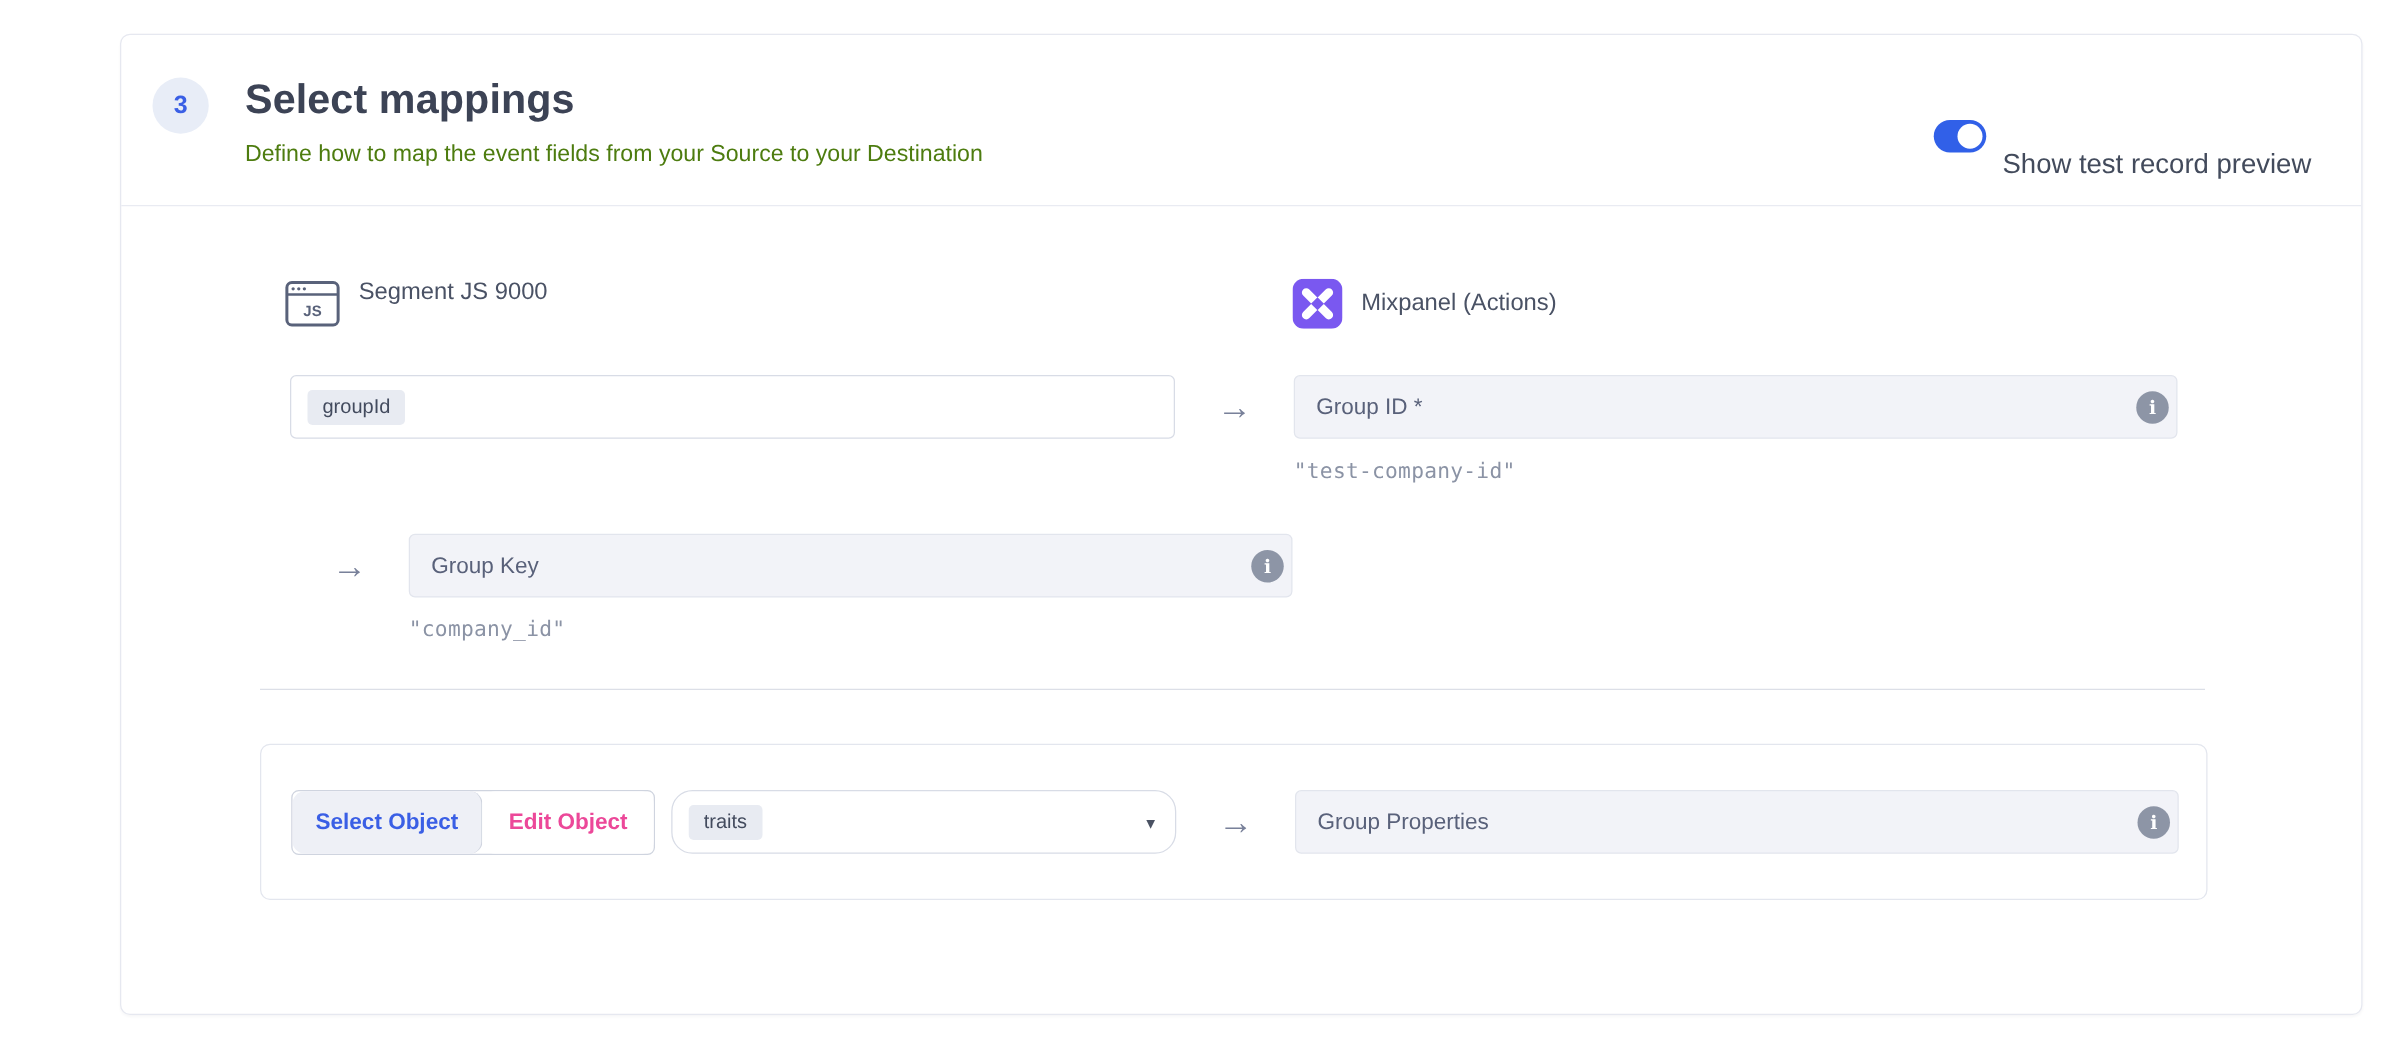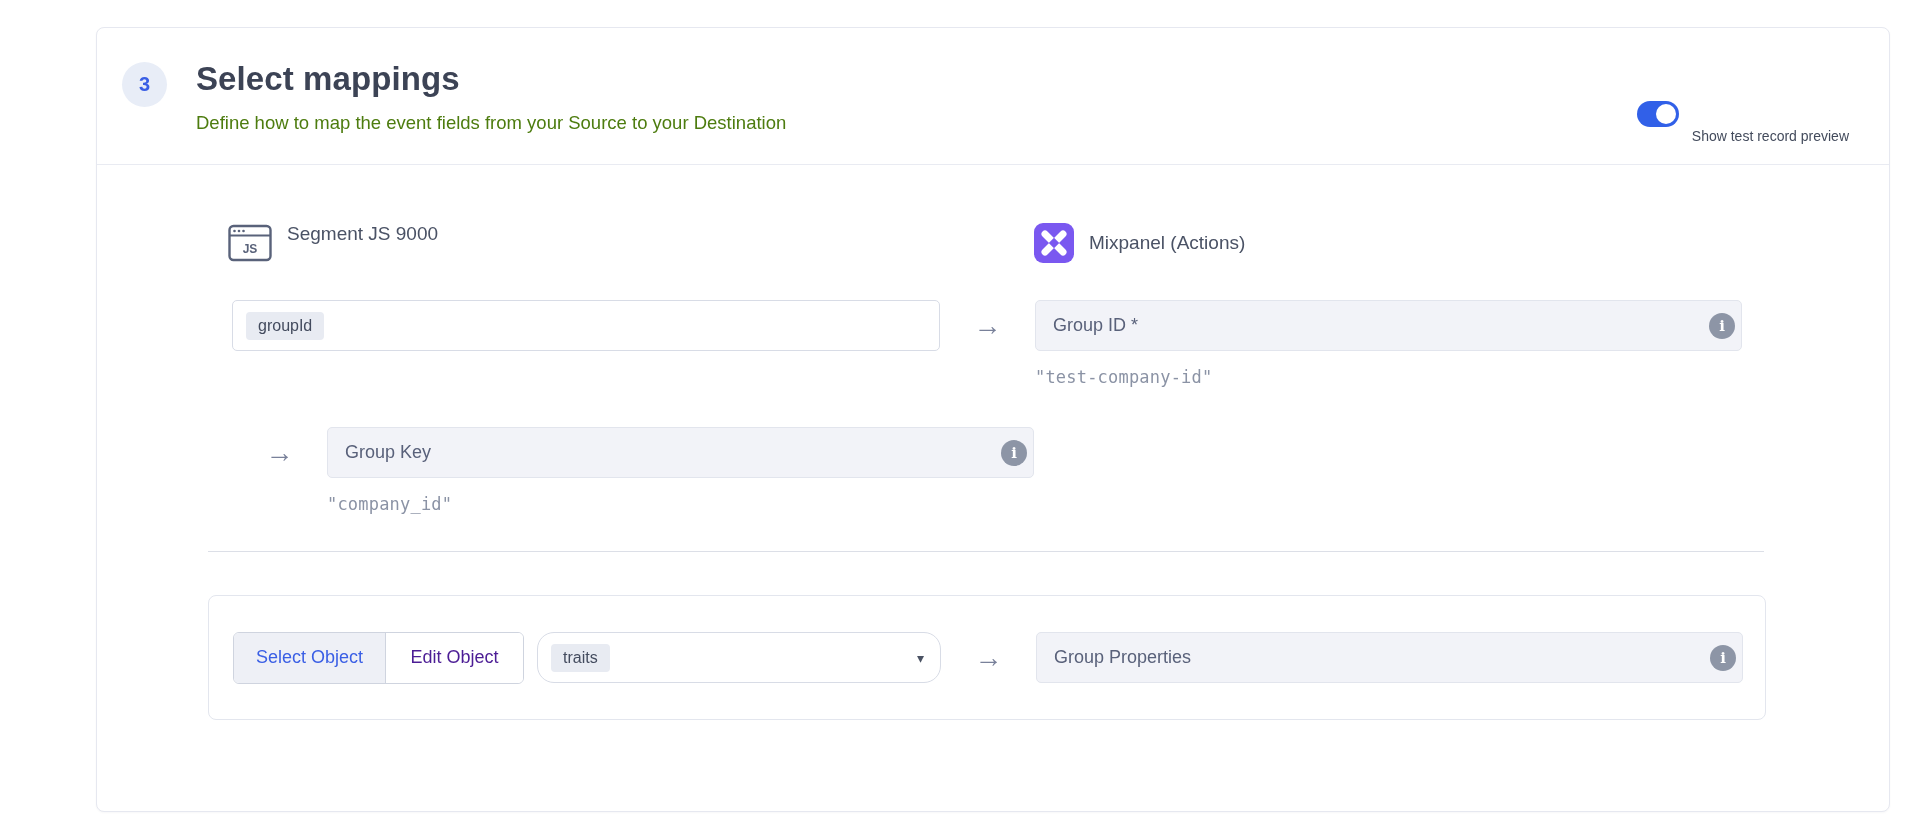--- a/index.html
+++ b/index.html
@@ -19,21 +19,21 @@
     width:45px; height:45px; border-radius:50%; background:#E8EDF7;
     color:#3A5FE5; font-size:20px; font-weight:700;
     display:flex; align-items:center; justify-content:center; flex:none; margin-top:2px;
   }
   .header-text { margin-left:29px; }
   .page-title { font-size:33px; font-weight:700; color:#3C4355; letter-spacing:0.1px; }
   .page-subtitle { margin-top:14px; font-size:18.5px; color:#4d7c0f; }
   .toggle-wrap { position:absolute; right:40px; bottom:20px; display:flex; align-items:center; gap:13px; }
   .toggle { position:relative; width:42px; height:26px; border-radius:13px; background:#3160E8; cursor:pointer; flex:none; }
   .toggle .knob { position:absolute; top:3px; right:3px; width:20px; height:20px; border-radius:50%; background:#ffffff; }
-  .toggle-label { font-size:14px; color:#434B5C;margin-top:44px; }
+  .toggle-label { font-size:22px; color:#434B5C;margin-top:44px; }
 
   
   .card-body { padding:58px 0 0 111px; }
   .content { width:1558px; }
 
   .src-dest-row { display:flex; align-items:center; }
   .src-cell { width:826px; display:flex; align-items:flex-start; gap:15px;padding-left:20px; }
   .dest-cell { display:flex; align-items:center; gap:15px; }
   .endpoint-name { font-size:19px; color:#4A5265; }
   .src-icon { width:44px; height:40px; flex:none; display:block; }
@@ -72,23 +72,23 @@
     margin-top:16px; font-family:"DejaVu Sans Mono", monospace; font-size:17px; color:#8B93A5; letter-spacing:0.2px;
   }
 
   .divider { margin-top:37px; height:1px; background:#DCDFE7; width:1556px; }
 
   .object-card {
     margin-top:43px; width:1558px; height:125px; border:1px solid #E3E6EE; border-radius:8px;
     display:flex; align-items:center; padding:0 24px;
   }
   .seg-group { display:flex; height:52px; flex:none; border-radius:6px; overflow:hidden; border:1px solid #CFD4DF; }
-  .seg-btn { height:100%; display:flex; align-items:center; justify-content:center; font-size:18px; font-weight:400; cursor:pointer; }
+  .seg-btn { height:100%; display:flex; align-items:center; justify-content:center; font-size:18px; font-weight:700; cursor:pointer;border-radius:10px; }
   .seg-btn.selected { width:152px; background:#EEF0F6; color:#3A5FE5; border-right:1px solid #CFD4DF; }
-  .seg-btn.plain { width:137px; background:#ffffff; color:#4c1d95; }
+  .seg-btn.plain { width:137px; background:#ffffff; color:#ec4899; }
   .dropdown {
     margin-left:13px; width:404px; height:51px; background:#ffffff; border:1px solid #D8DCE6; border-radius:17px;
     display:flex; align-items:center; justify-content:space-between; padding:0 16px 0 13px; cursor:pointer; flex:none;
   }
   .caret { font-size:14px; color:#4A5263; }
   .obj-arrow { width:95px; flex:none; display:flex; align-items:center; justify-content:center; }
   .obj-dest { width:707px; flex:none; }
 </style>
 </head>
 <body>

